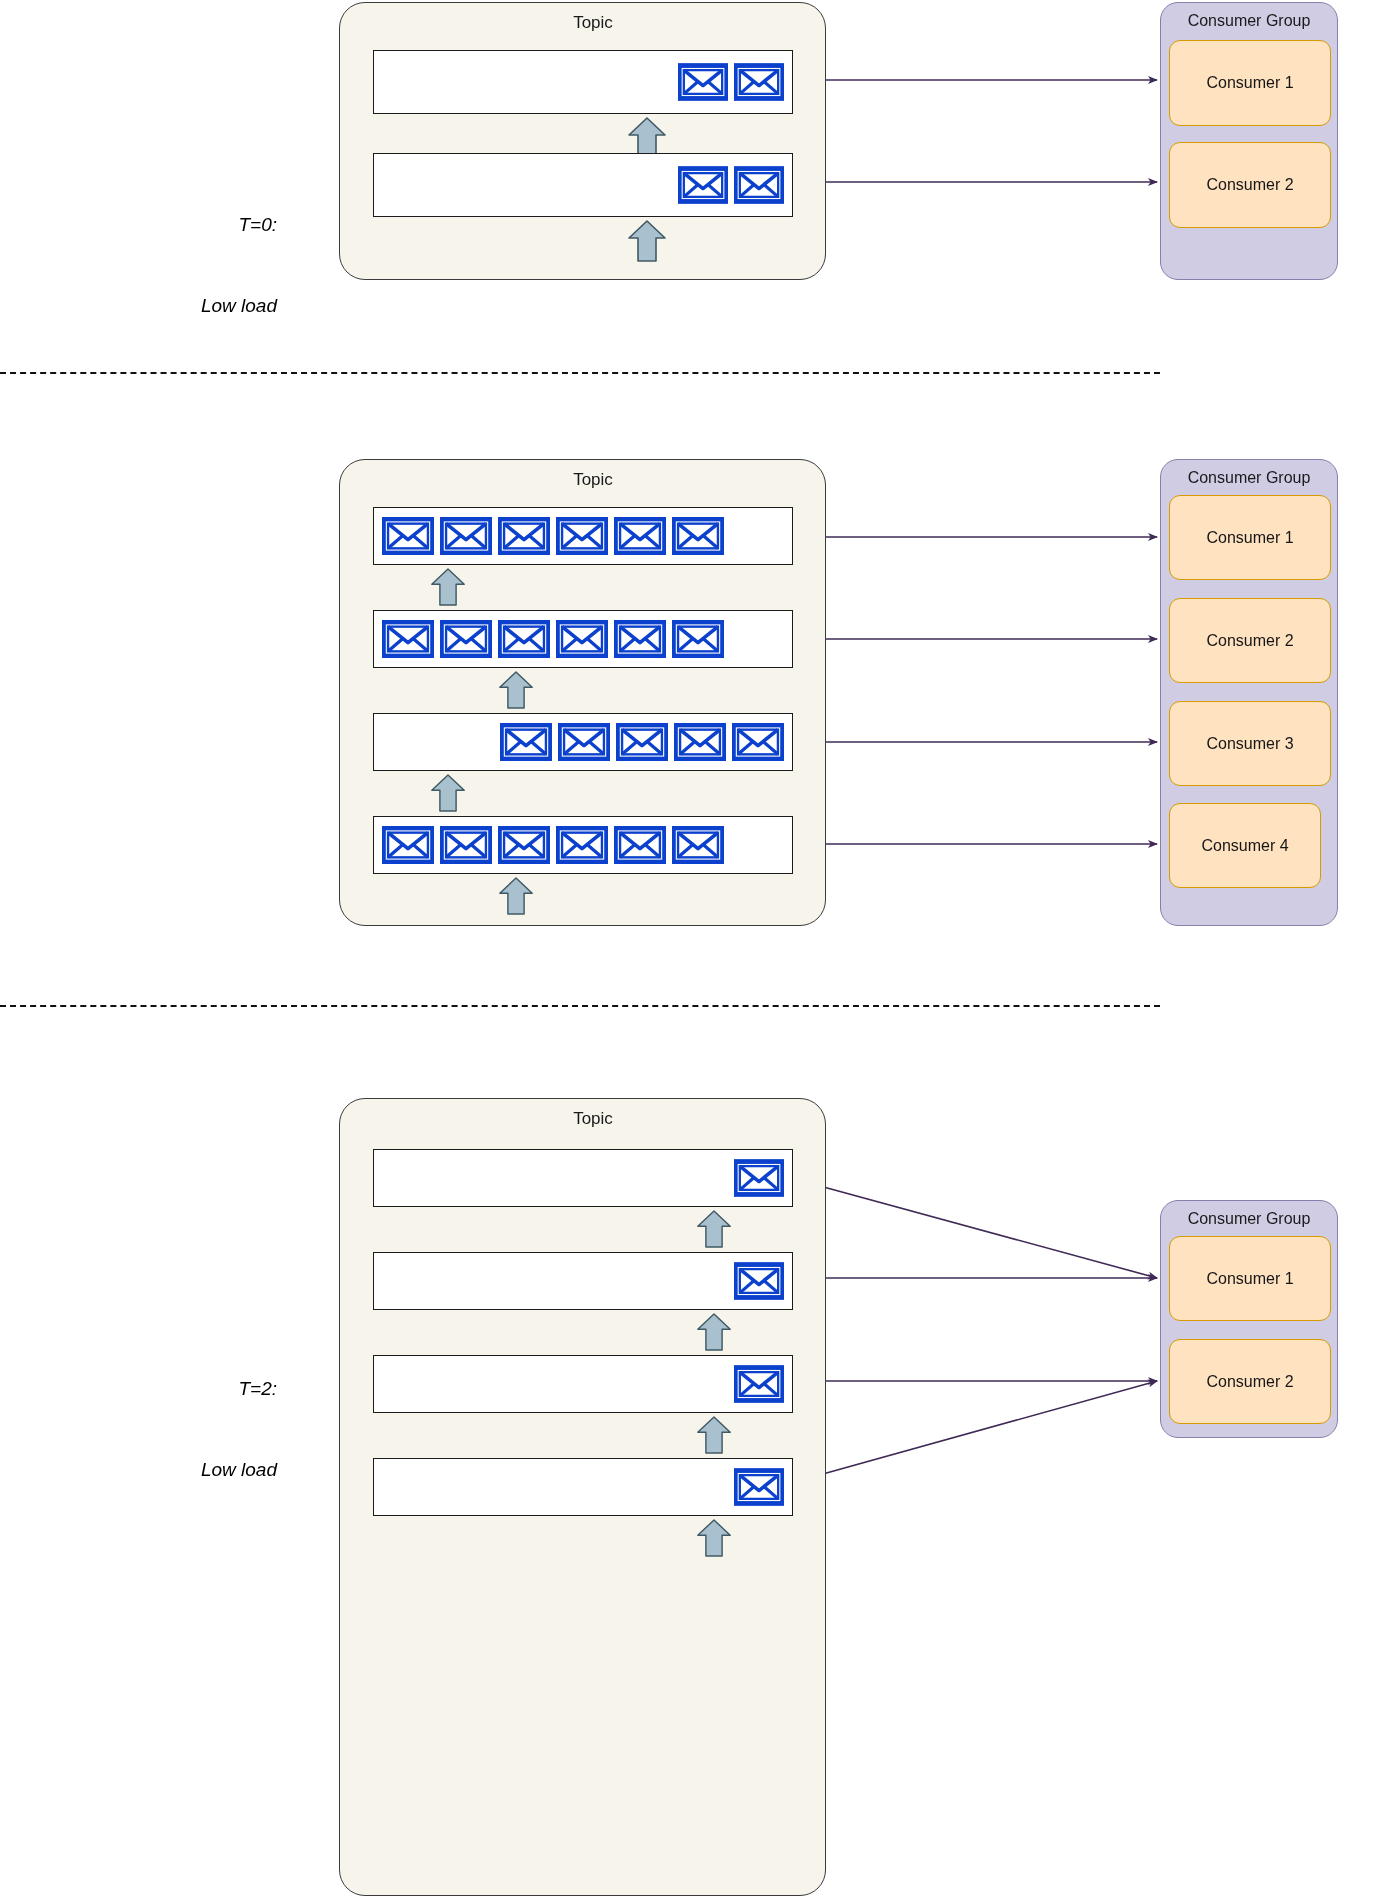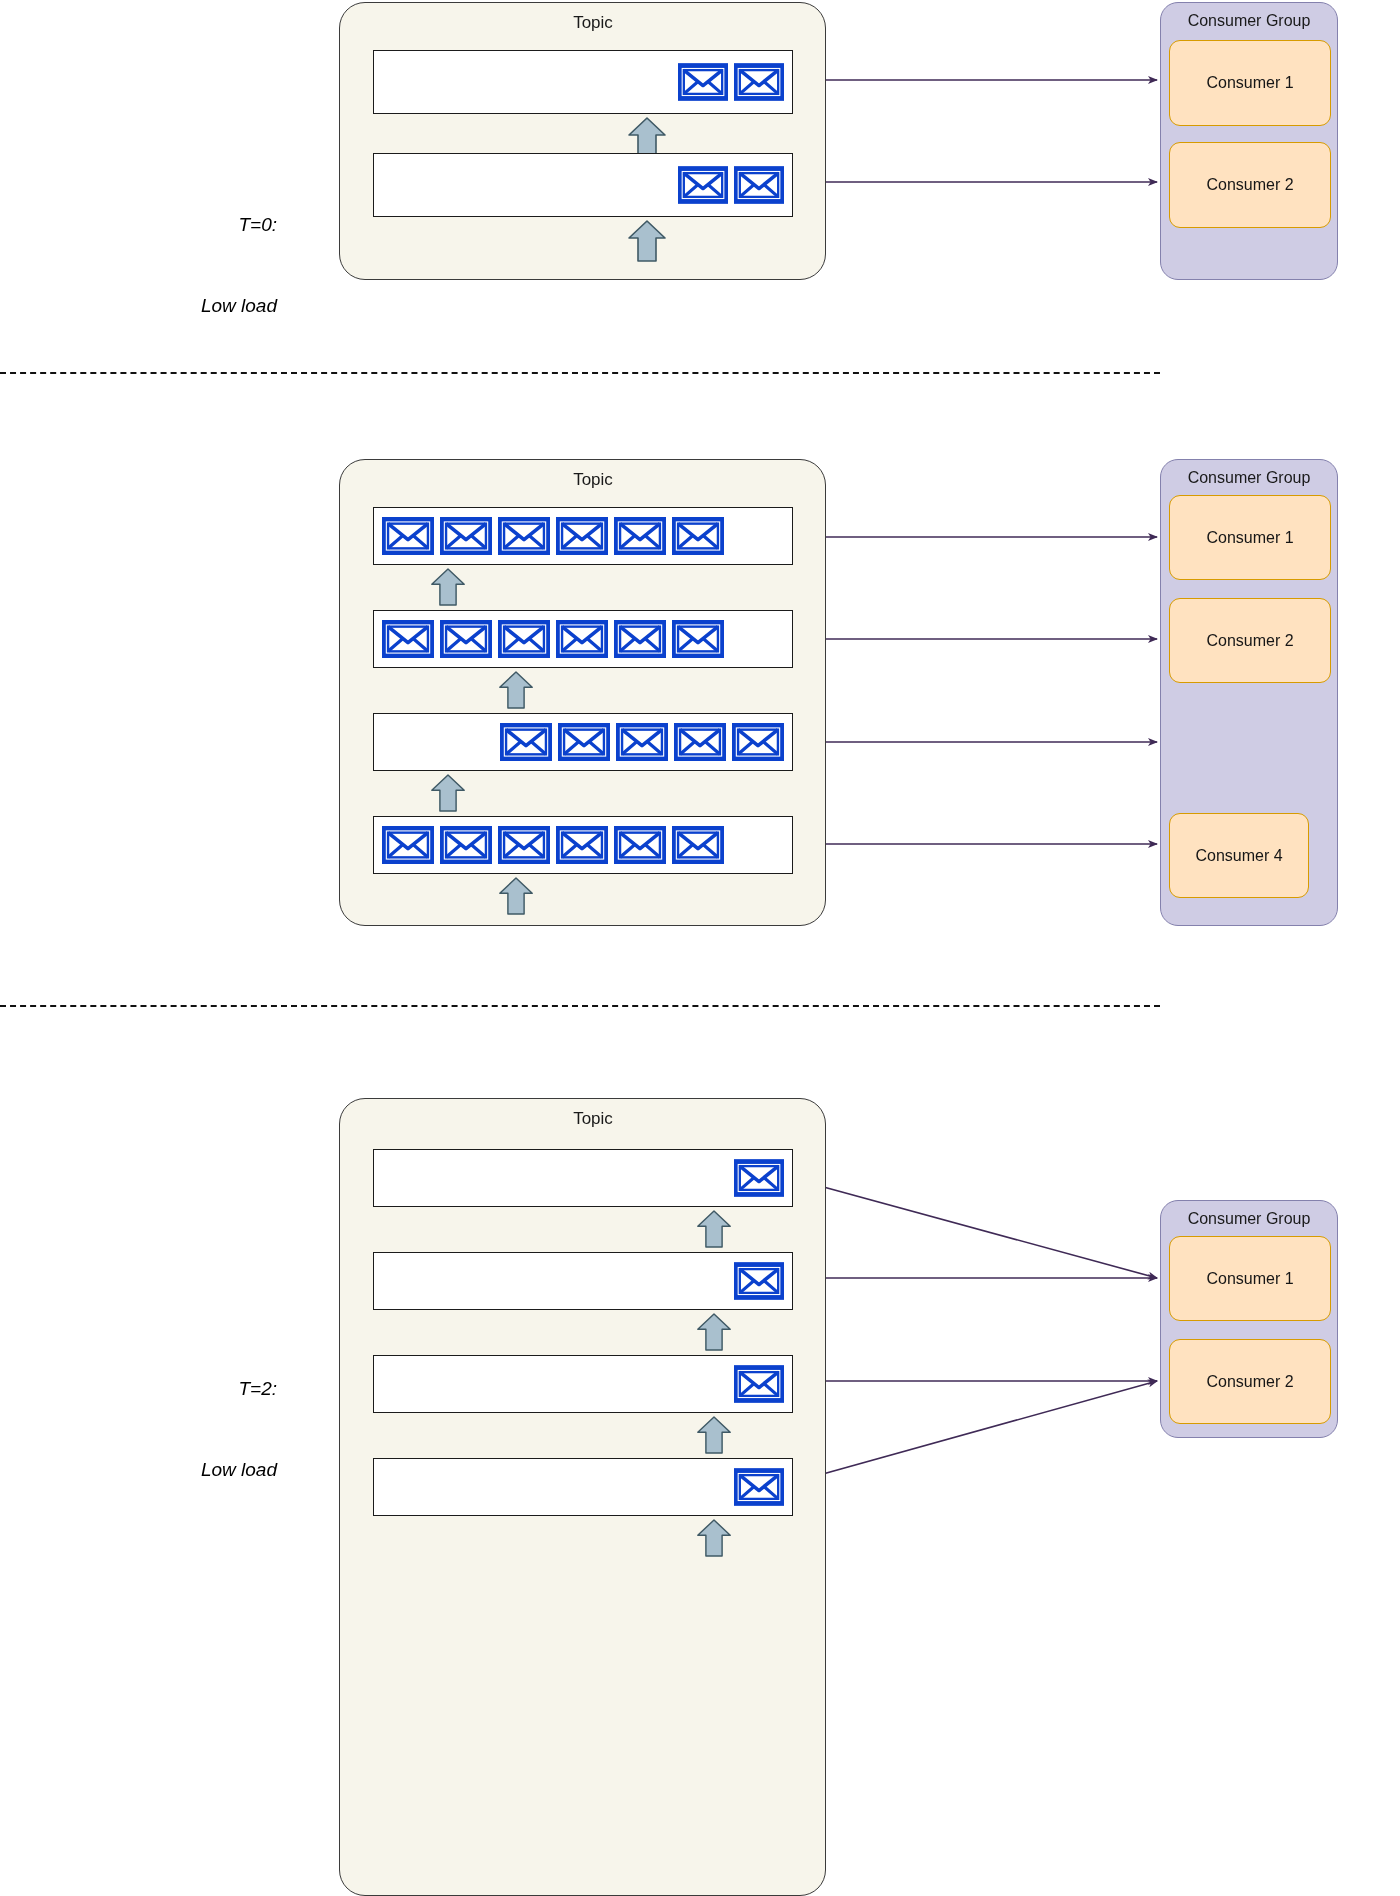--- a/index.html
+++ b/index.html
@@ -457,21 +457,24 @@
   </div>
 
   <div class="cgroup" style="left:1160px; top:459px; width:178px; height:467px;">
     <div class="cgroup-title">Consumer Group</div>
     <div class="consumer" style="left:8px; top:35px; width:162px; height:85px;">
       <span>Consumer 1</span>
     </div>
     <div class="consumer" style="left:8px; top:138px; width:162px; height:85px;">
       <span>Consumer 2</span>
     </div>
-    <div class="consumer" style="left:8px; top:343px; width:140px; height:85px;margin-top:10px;">
+    <div class="consumer" style="left:8px; top:241px; width:162px; height:85px;">
+      <span>Consumer 3</span>
+    </div>
+    <div class="consumer" style="left:8px; top:343px; width:152px; height:85px;">
       <span>Consumer 4</span>
     </div>
   </div>
 
   <div class="separator" style="top:1005px;"></div>
 
   <div class="stage-label" style="left:37px; top:1322px;">
     <div>T=2:</div>
     <div>Low load</div>
   </div>

